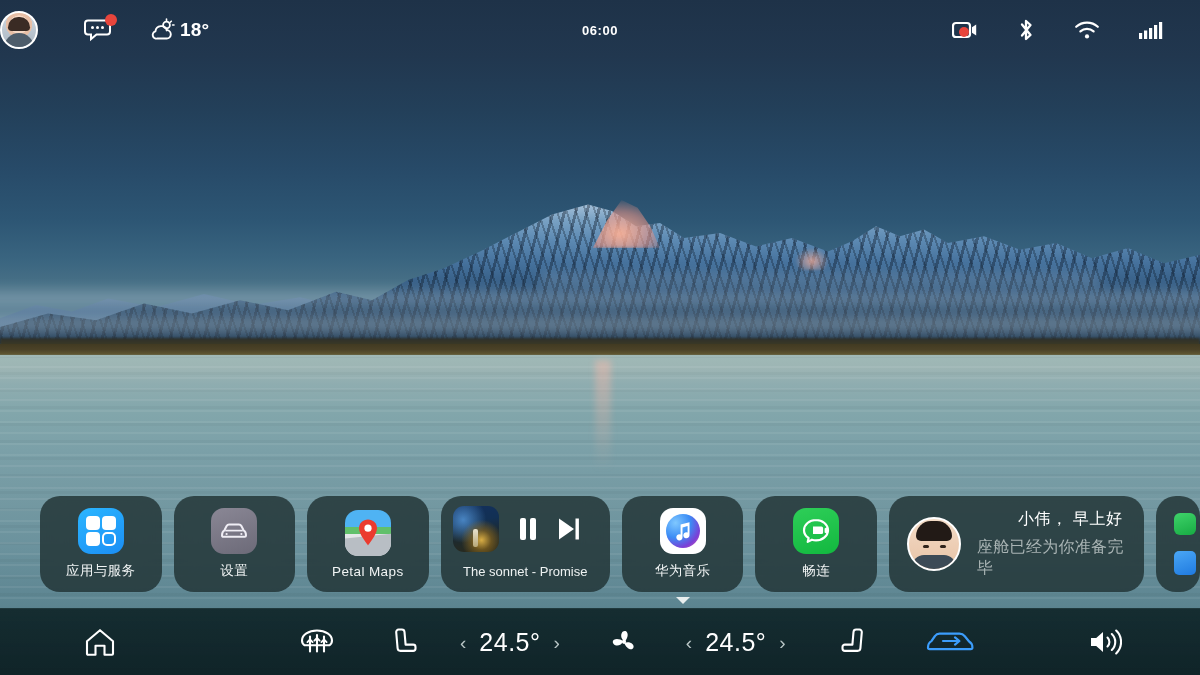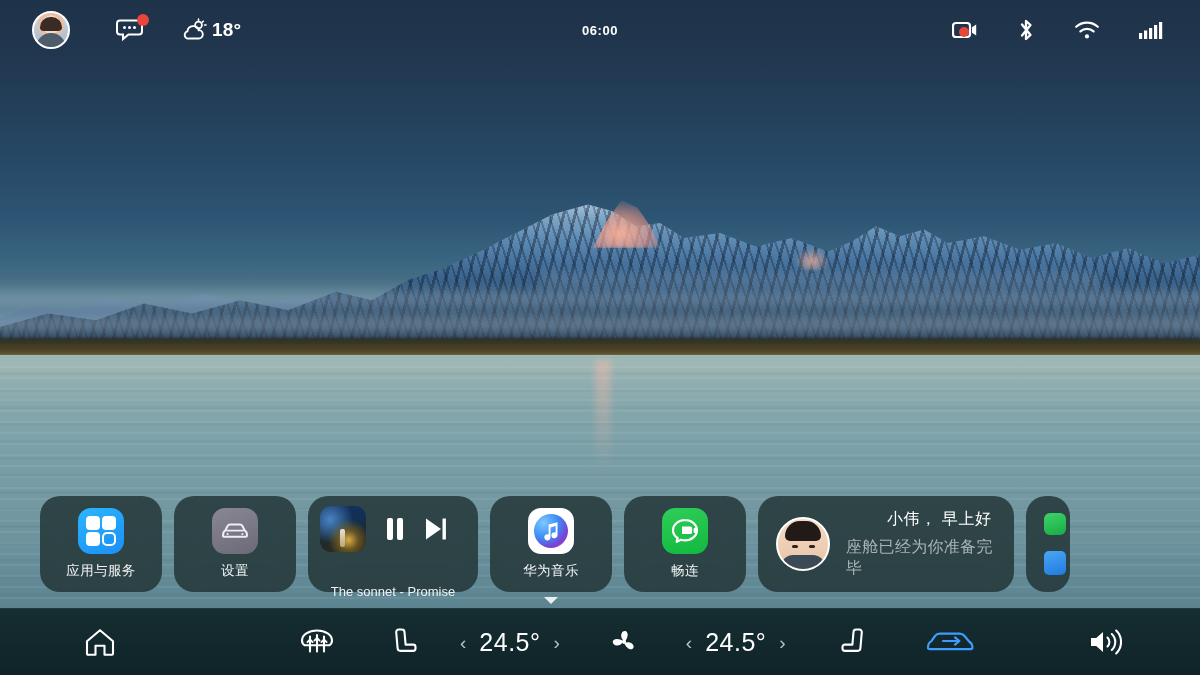--- a/index.html
+++ b/index.html
@@ -110,21 +110,21 @@
     position:absolute; left:595px; top:360px; width:16px; height:110px;
     background: linear-gradient(180deg, rgba(255,186,170,.45), rgba(255,186,170,0));
     filter: blur(3px);
   }
 
   
   .statusbar {
     position:absolute; left:0; top:0; width:1200px; height:60px;
     display:flex; align-items:center; color:#fff; z-index:10;
   }
-  .sb-left { display:flex; align-items:center; gap:0; padding-left:32px; }
+  .sb-left { display:flex; align-items:center; gap:0; }
   .avatar-top {
     width:38px; height:38px; border-radius:50%;
     background: radial-gradient(circle at 50% 34%, #f6d9c5 0 32%, #e7bfa6 33% 46%, transparent 47%),
                 linear-gradient(180deg,#cfd8e0 0%, #aab6c2 100%);
     border:2px solid #ffffff; position:relative; overflow:hidden;
   }
   .avatar-top::before{
     content:""; position:absolute; left:50%; top:4px; transform:translateX(-50%);
     width:22px; height:14px; border-radius:11px 11px 4px 4px; background:#3a2b24;
   }
@@ -155,21 +155,20 @@
   
   .dock {
     position:absolute; left:0; top:496px; width:1200px; height:112px;
     display:flex; align-items:flex-start; gap:12px; padding-left:40px; z-index:10;
   }
   .card {
     background: rgba(30,48,49,.80);
     border-radius:20px;
     position:relative;
     backdrop-filter: blur(12px);
-    gap: 20px;
     -webkit-backdrop-filter: blur(12px);
   }
   .app-card {
     width:122px; height:96px;
     display:flex; flex-direction:column; align-items:center; justify-content:center; gap:8px;
   }
   .app-card .ic { width:46px; height:46px; border-radius:13px; }
   .app-label {
     color:#f1f4f4; font-size:13.5px; letter-spacing:.4px; white-space:nowrap;
   }
@@ -390,20 +389,30 @@
         <svg width="30" height="20" viewBox="0 0 30 20">
           <path d="M3 14.5c0-3 1.3-4.6 2.4-5.2L7.6 5c.5-1 1.4-1.6 2.5-1.6h9.8c1.1 0 2 .6 2.5 1.6l2.2 4.3c1.1.6 2.4 2.2 2.4 5.2 0 .8-.5 1.3-1.3 1.3H4.3c-.8 0-1.3-.5-1.3-1.3z" fill="none" stroke="#f0eef5" stroke-width="2" stroke-linejoin="round"></path>
           <path d="M6.2 9.6h17.6" stroke="#f0eef5" stroke-width="1.7"></path>
           <circle cx="7.6" cy="13" r="1.1" fill="#f0eef5"></circle>
           <circle cx="22.4" cy="13" r="1.1" fill="#f0eef5"></circle>
         </svg>
       </div>
       <div class="app-label">设置</div>
     </div>
 
+    <div class="card app-card">
+      <div class="ic ic-maps">
+        <div class="road"></div>
+        <svg class="pin" width="24" height="30" viewBox="0 0 24 30">
+          <path d="M12 1.5c5 0 9 3.9 9 8.8 0 6.3-9 17-9 17S3 16.6 3 10.3C3 5.4 7 1.5 12 1.5z" fill="#eb3b2e"></path>
+          <circle cx="12" cy="10.2" r="3.6" fill="#ffffff"></circle>
+        </svg>
+      </div>
+      <div class="app-label">Petal Maps</div>
+    </div>
 
     <div class="card media-card">
       <div class="media-top">
         <div class="album"></div>
         <div class="cl-item">
           <svg width="22" height="26" viewBox="0 0 22 26">
             <rect x="3" y="2" width="6" height="22" rx="2" fill="#fff"></rect>
             <rect x="13" y="2" width="6" height="22" rx="2" fill="#fff"></rect>
           </svg>
         </div>

